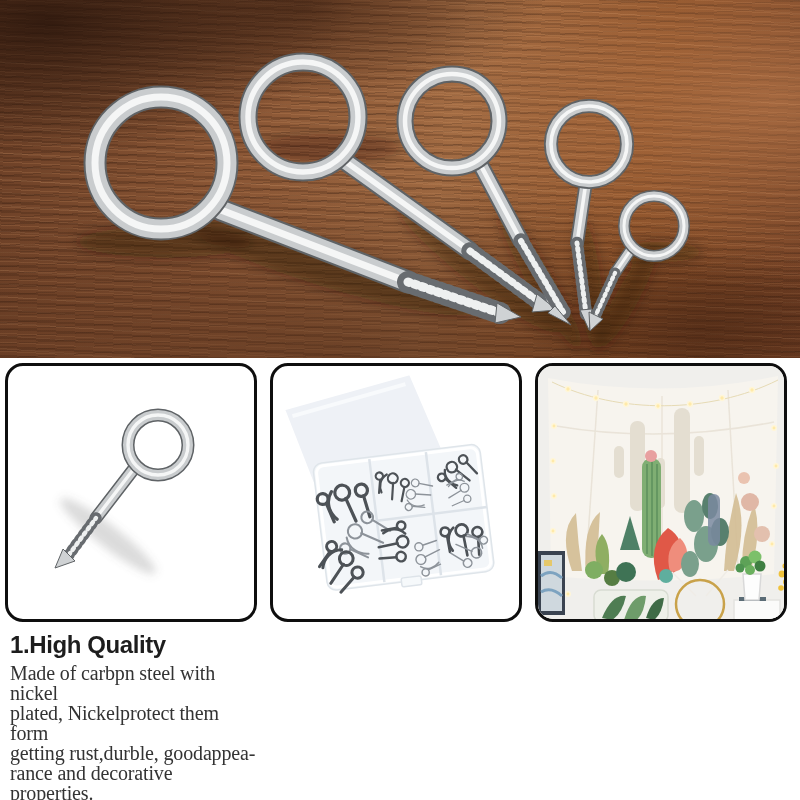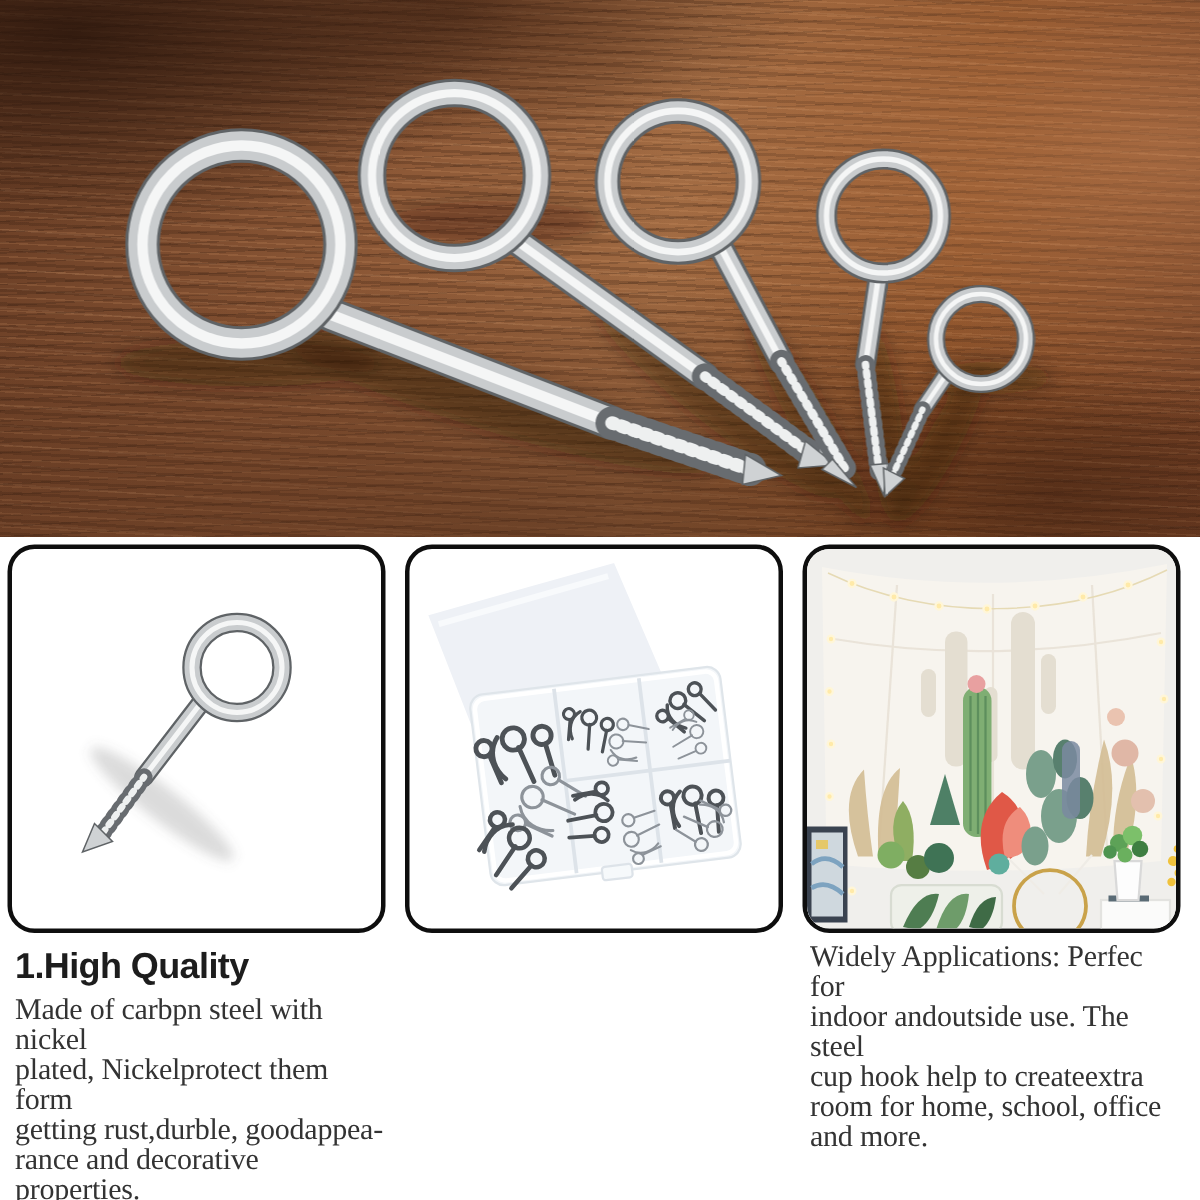--- a/index.html
+++ b/index.html
@@ -331,21 +331,16 @@
     <div class="caption">
       <h2>1.High Quality</h2>
       <p>Made of carbpn steel with nickel
 plated, Nickelprotect them form
 getting rust,durble, goodappea-
 rance and decorative properties.</p>
     </div>
     <div class="caption">
     </div>
     <div class="caption">
-      <p>Widely Applications: Perfec for
-indoor andoutside use. The steel
-cup hook help to createextra
-room for home, school, office
-and more.</p>
     </div>
   </div>
 
 </div>
 
 </body></html>

